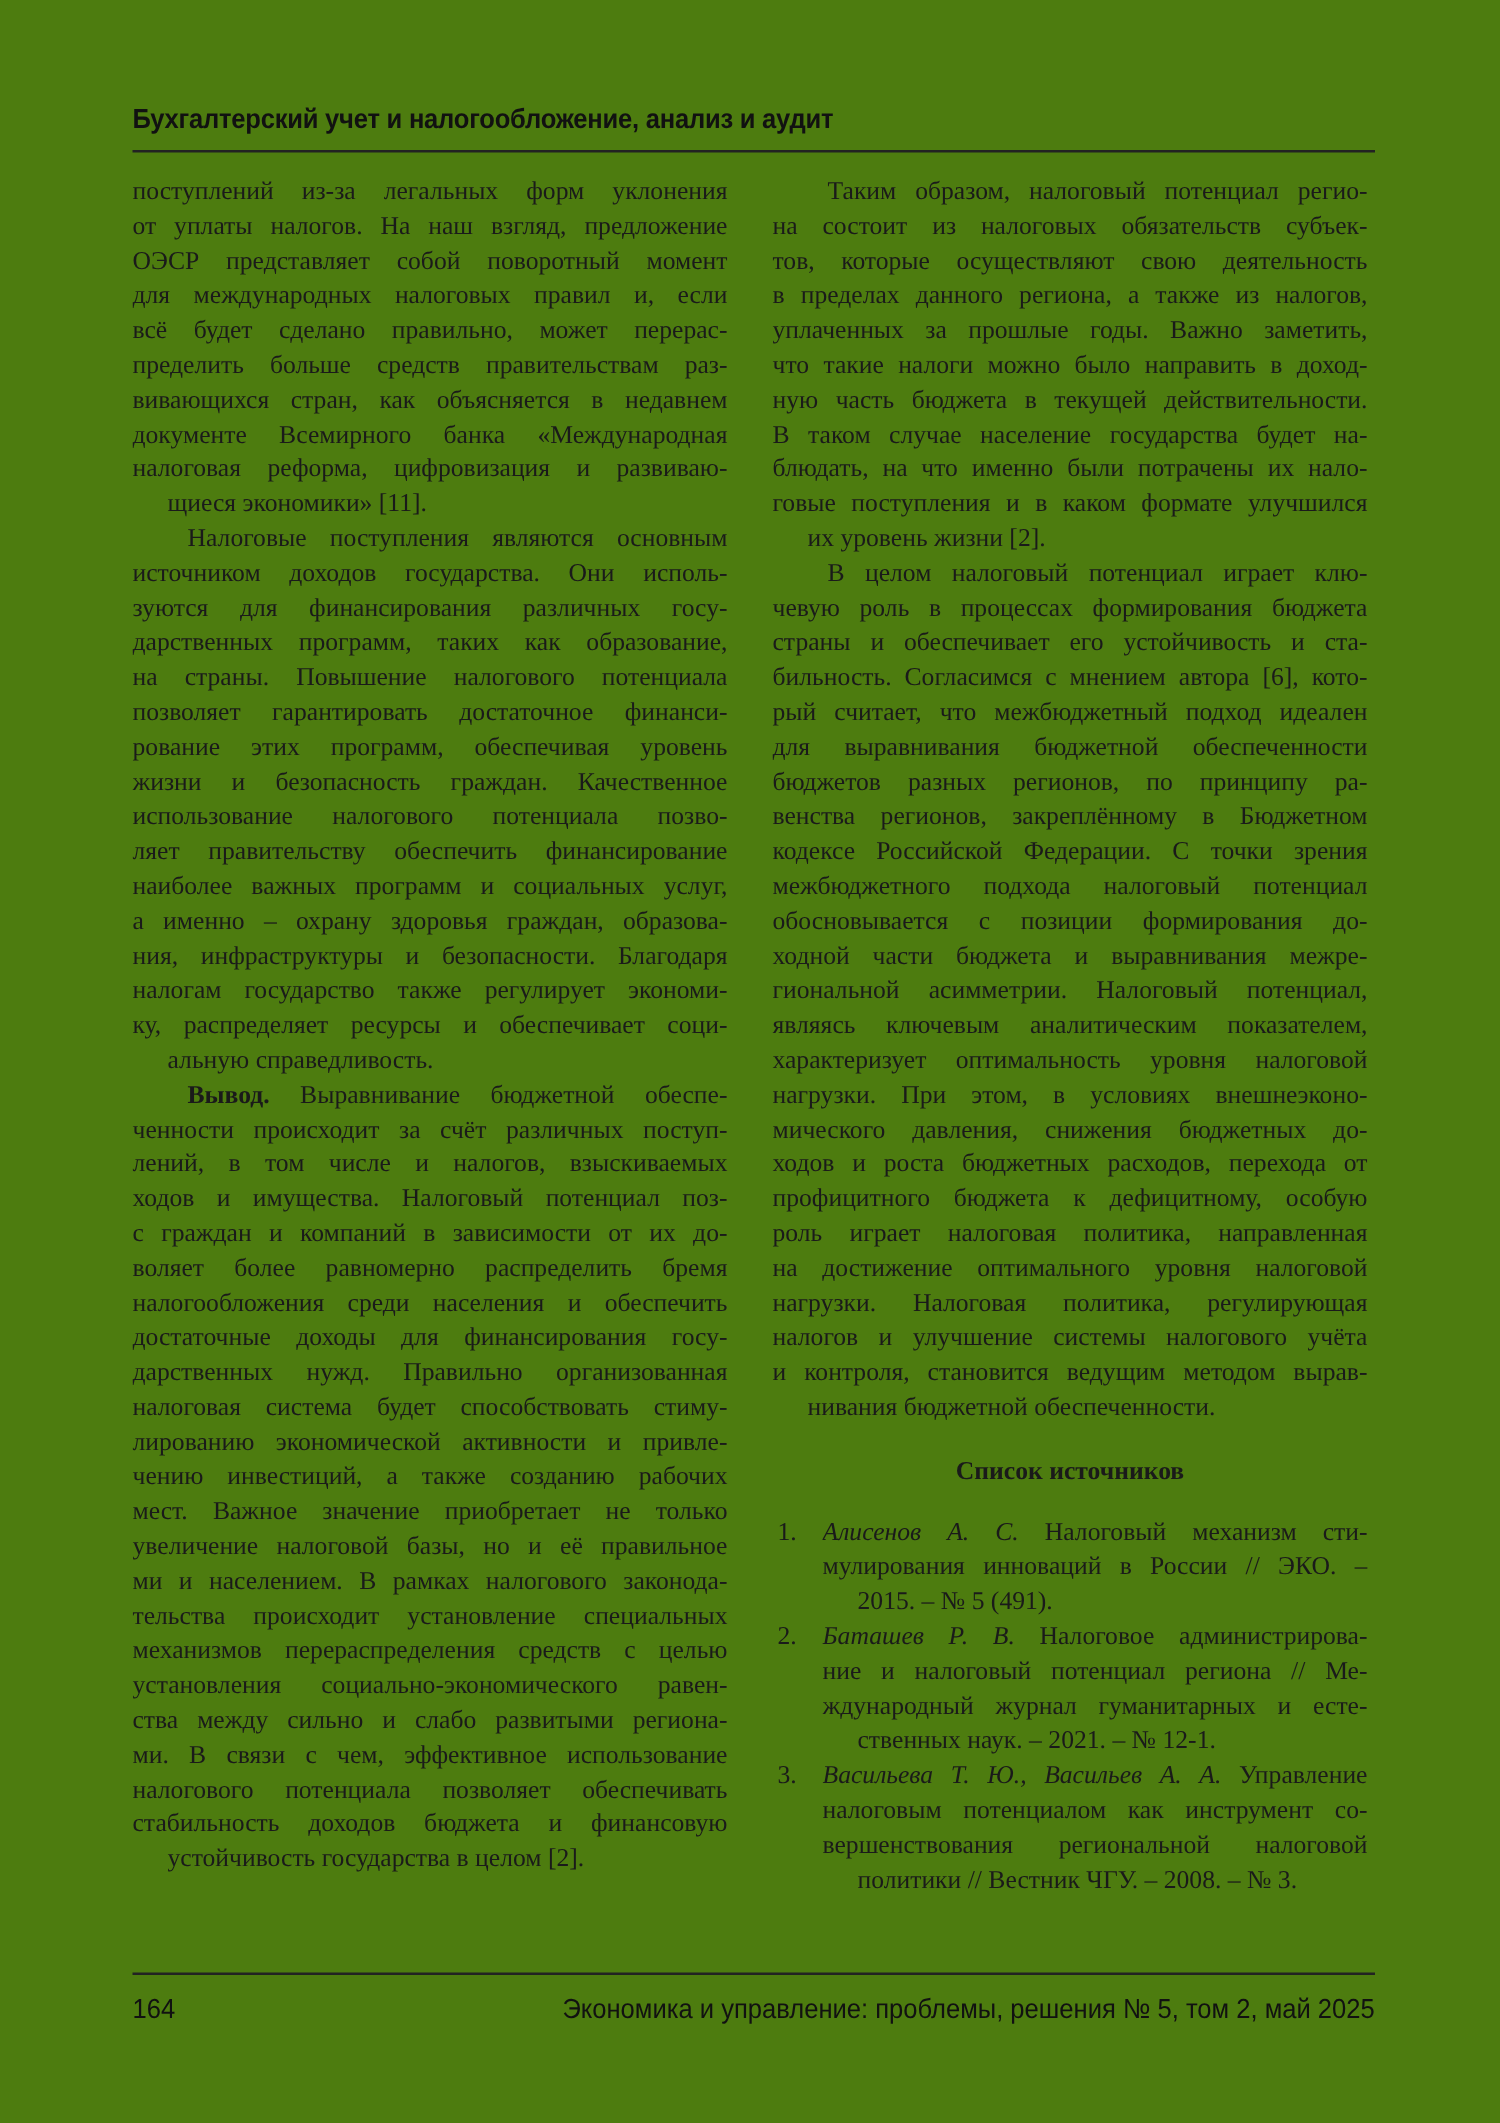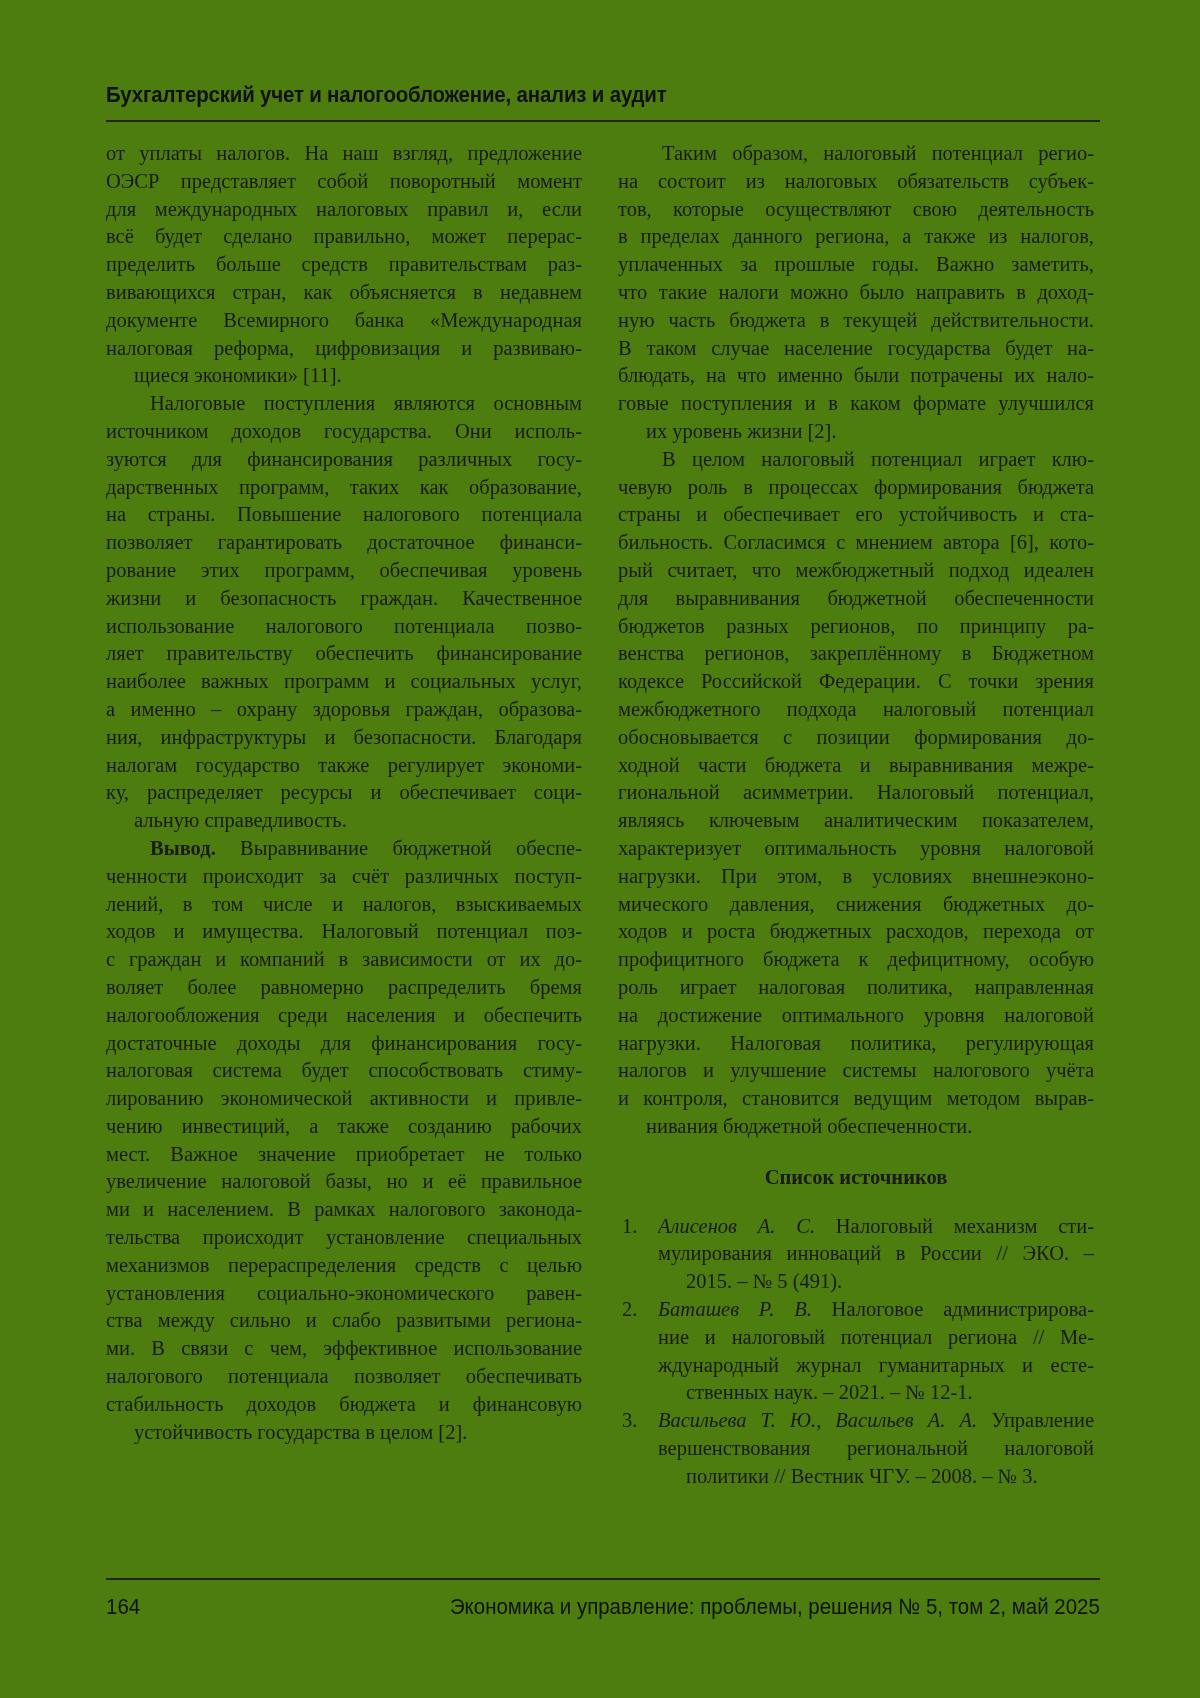--- a/index.html
+++ b/index.html
@@ -36,20 +36,21 @@
 </style>
 </head>
 <body>
 
 <div class="page">
   <div class="header-title">Бухгалтерский учет и налогообложение, анализ и аудит</div>
   <div class="rule top"></div>
 
   <div class="col left">
     <div>
+      <div class="line">поступлений из-за легальных форм уклонения</div>
       <div class="line">от уплаты налогов. На наш взгляд, предложение</div>
       <div class="line">ОЭСР представляет собой поворотный момент</div>
       <div class="line">для международных налоговых правил и, если</div>
       <div class="line">всё будет сделано правильно, может перерас-</div>
       <div class="line">пределить больше средств правительствам раз-</div>
       <div class="line">вивающихся стран, как объясняется в недавнем</div>
       <div class="line">документе Всемирного банка «Международная</div>
       <div class="line">налоговая реформа, цифровизация и развиваю-</div>
       <div class="line last">щиеся экономики» [11].</div>
     </div>
@@ -73,20 +74,21 @@
     </div>
     <div>
       <div class="line indent"><span class="bold">Вывод.</span><span> Выравнивание бюджетной обеспе-</span></div>
       <div class="line">ченности происходит за счёт различных поступ-</div>
       <div class="line">лений, в том числе и налогов, взыскиваемых</div>
       <div class="line">ходов и имущества. Налоговый потенциал поз-</div>
       <div class="line">с граждан и компаний в зависимости от их до-</div>
       <div class="line">воляет более равномерно распределить бремя</div>
       <div class="line">налогообложения среди населения и обеспечить</div>
       <div class="line">достаточные доходы для финансирования госу-</div>
+      <div class="line">дарственных нужд. Правильно организованная</div>
       <div class="line">налоговая система будет способствовать стиму-</div>
       <div class="line">лированию экономической активности и привле-</div>
       <div class="line">чению инвестиций, а также созданию рабочих</div>
       <div class="line">мест. Важное значение приобретает не только</div>
       <div class="line">увеличение налоговой базы, но и её правильное</div>
       <div class="line">ми и населением. В рамках налогового законода-</div>
       <div class="line">тельства происходит установление специальных</div>
       <div class="line">механизмов перераспределения средств с целью</div>
       <div class="line">установления социально-экономического равен-</div>
       <div class="line">ства между сильно и слабо развитыми регионa-</div>
@@ -151,20 +153,21 @@
       <div class="ref">
         <span class="ref-num line">2.</span>
         <div class="line"><span class="it">Баташев Р. В.</span><span> Налоговое администрирова-</span></div>
         <div class="line">ние и налоговый потенциал региона // Ме-</div>
         <div class="line">ждународный журнал гуманитарных и есте-</div>
         <div class="line last">ственных наук. – 2021. – № 12-1.</div>
       </div>
       <div class="ref">
         <span class="ref-num line">3.</span>
         <div class="line"><span class="it">Васильева Т. Ю., Васильев А. А.</span><span> Управление</span></div>
+        <div class="line">налоговым потенциалом как инструмент со-</div>
         <div class="line">вершенствования региональной налоговой</div>
         <div class="line last">политики // Вестник ЧГУ. – 2008. – № 3.</div>
       </div>
     </div>
   </div>
 
   <div class="rule bottom"></div>
   <div class="footer-page">164</div>
   <div class="footer-journal">Экономика и управление: проблемы, решения № 5, том 2, май 2025</div>
 </div>

